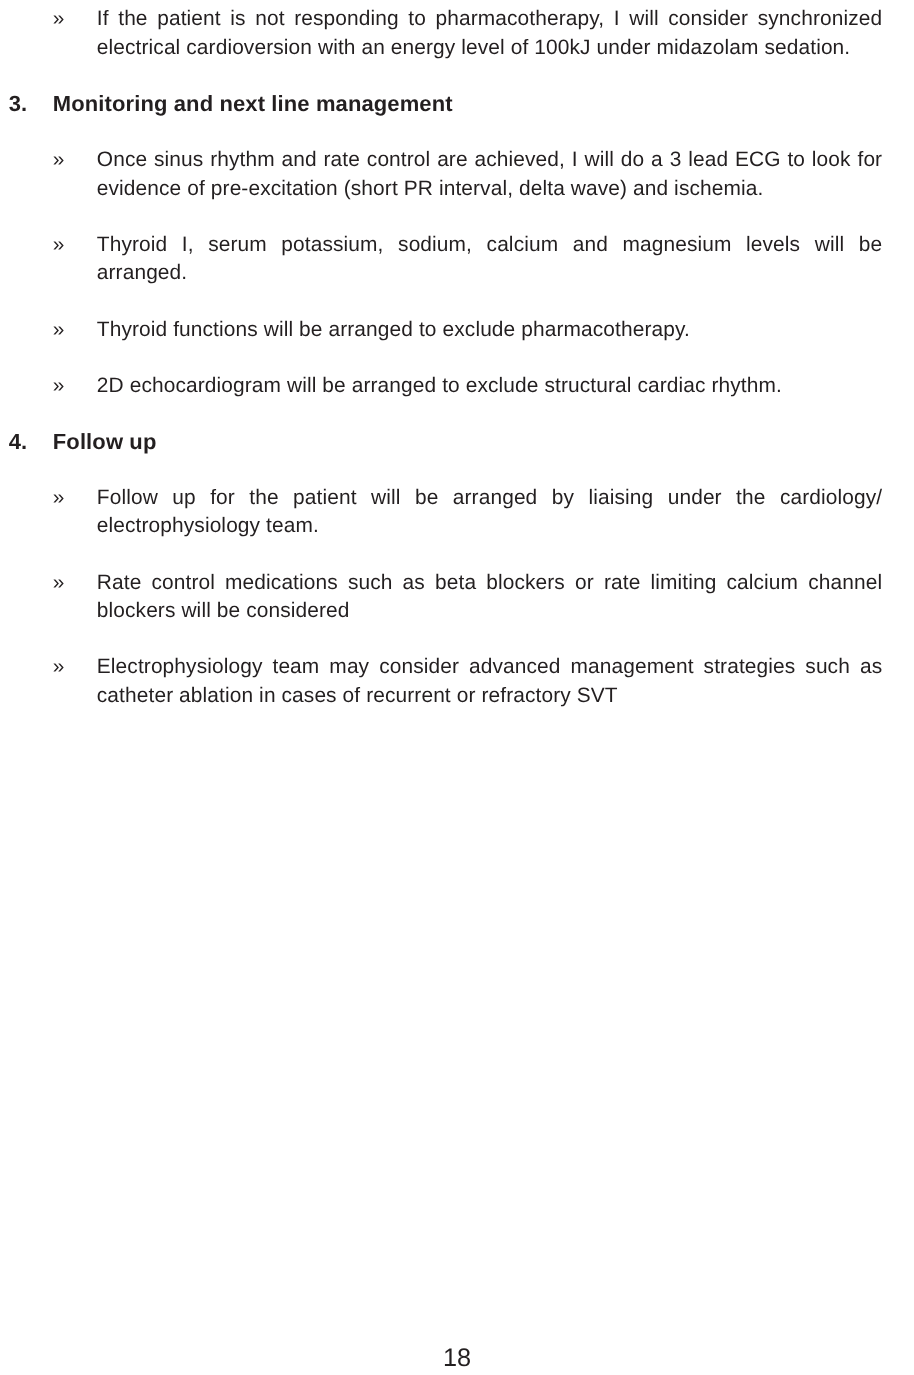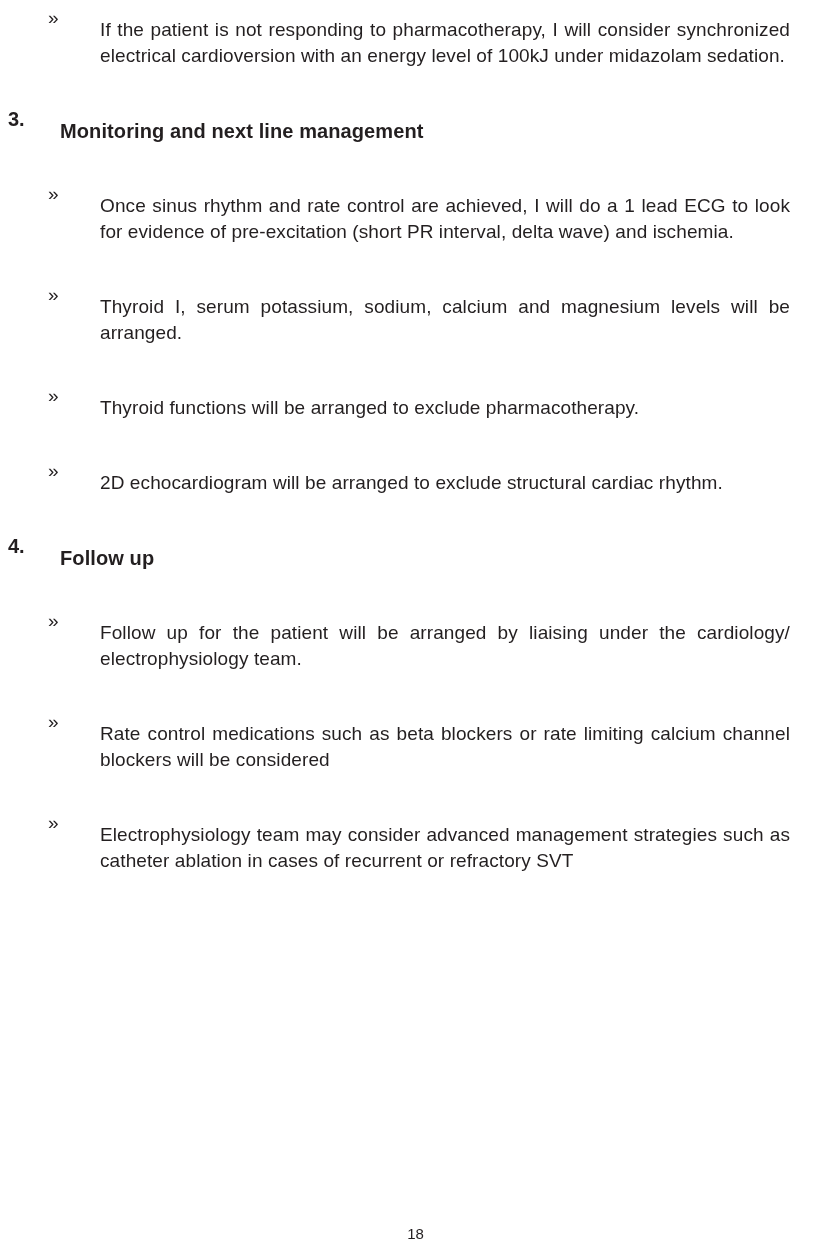--- a/index.html
+++ b/index.html
@@ -28,51 +28,51 @@
     margin-left: 40px;
     margin-bottom: 25px;
   }
   .bullet .marker {
     flex: 0 0 40px;
     font-size: 19px;
     line-height: 26px;
   }
   .bullet .bullet-text {
     flex: 1;
-    margin: 12px;
+    margin: 0;
     font-size: 19px;
     line-height: 26px;
     text-align: justify;
     letter-spacing: 0.1px;
   }
   .section-heading {
     display: flex;
     margin: 6px 0 25px 0;
   }
   .section-heading .sec-num {
     flex: 0 0 40px;
     font-size: 20px;
     line-height: 26px;
     font-weight: bold;
   }
   .section-heading .sec-title {
     flex: 1;
-    margin: 12px;
+    margin: 0;
     font-size: 20px;
     line-height: 26px;
     font-weight: bold;
     letter-spacing: 0.1px;
   }
   .page-number {
     position: absolute;
     bottom: 5px;
     left: 0;
     width: 100%;
     text-align: center;
-    font-size: 15px;
+    font-size: 23px;
     line-height: 22px;
     color: #231f20;
   }
 </style>
 </head>
 <body>
 
 <div class="page">
   <div class="content">
 
@@ -81,21 +81,21 @@
       <p class="bullet-text">If the patient is not responding to pharmacotherapy, I will consider synchronized electrical cardioversion with an energy level of 100kJ under midazolam sedation.</p>
     </div>
 
     <div class="section-heading">
       <span class="sec-num">3.</span>
       <h2 class="sec-title">Monitoring and next line management</h2>
     </div>
 
     <div class="bullet">
       <span class="marker">»</span>
-      <p class="bullet-text">Once sinus rhythm and rate control are achieved, I will do a 1 lead ECG to look for evidence of pre-excitation (short PR interval, delta wave) and ischemia.</p>
+      <p class="bullet-text">Once sinus rhythm and rate control are achieved, I will do a 3 lead ECG to look for evidence of pre-excitation (short PR interval, delta wave) and ischemia.</p>
     </div>
     <div class="bullet">
       <span class="marker">»</span>
       <p class="bullet-text">Thyroid I, serum potassium, sodium, calcium and magnesium levels will be arranged.</p>
     </div>
     <div class="bullet">
       <span class="marker">»</span>
       <p class="bullet-text">Thyroid functions will be arranged to exclude pharmacotherapy.</p>
     </div>
     <div class="bullet">

